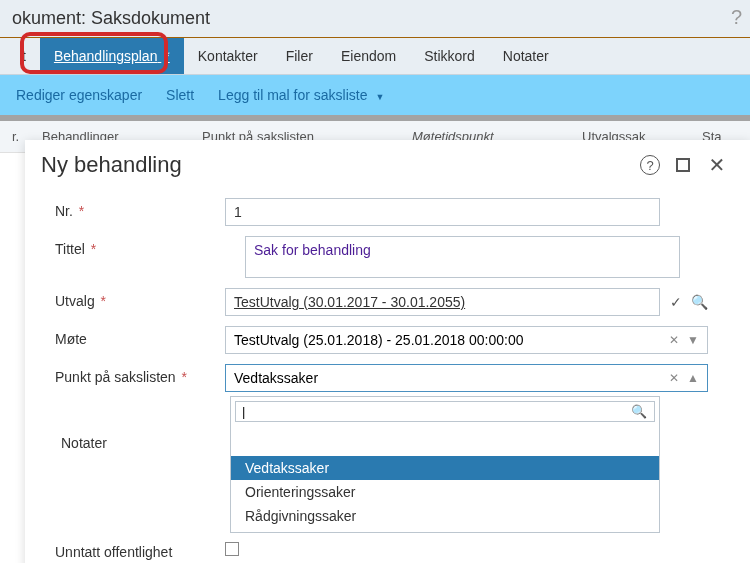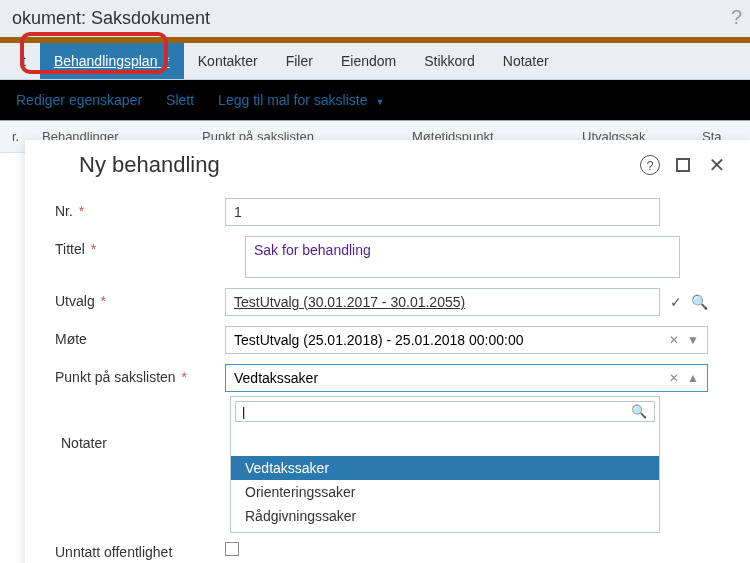--- a/index.html
+++ b/index.html
@@ -3,21 +3,21 @@
   <meta charset="utf-8">
   <style>
     * { box-sizing: border-box; margin: 0; padding: 0; font-family: "Segoe UI", Arial, sans-serif; }
     body { background: #fff; width: 750px; height: 563px; overflow: hidden; position: relative; }
     
     .header-bar {
       background: #e8eef3;
       padding: 8px 12px;
       font-size: 18px;
       color: #333;
-      border-bottom: 6px solid #a16207;
+      border-bottom: 1px solid #a16207;
     }
     
     .tabs-row {
       background: #e8eef3;
       display: flex;
       align-items: center;
       padding: 0 8px;
       border-bottom: 1px solid #c8d4dd;
       position: relative;
     }
@@ -42,63 +42,62 @@
       border-radius: 10px;
       left: 20px;
       top: 32px;
       width: 148px;
       height: 42px;
       pointer-events: none;
       z-index: 10;
     }
     
     .toolbar-row {
-      background: #000000;
+      background: #7dd3fc;
       display: flex;
       align-items: center;
       padding: 8px 4px;
-      border-bottom: 1px solid #a3a3a3;
+      border-bottom: 6px solid #a3a3a3;
       font-size: 14px;
     }
     .toolbar-link {
       color: #1a6aa2;
       padding: 4px 12px;
       cursor: pointer;
     }
     .dropdown-arrow { font-size: 9px; margin-left: 4px; }
     
     .columns-row {
       background: #f2f5f8;
       display: flex;
       padding: 8px 12px;
       font-size: 13px;
       color: #555;
       border-bottom: 1px solid #e0e0e0;
     }
     .col-r { width: 30px; }
     .col-beh { width: 160px; }
     .col-punkt { width: 210px; }
-    .col-mote { width: 170px; }
+    .col-mote { width: 170px; font-style: italic; }
     .col-utv { width: 120px; }
     .col-sta { width: 30px; }
     
     .modal {
       position: absolute;
       left: 25px;
       top: 140px;
       width: 725px;
       background: #fff;
       box-shadow: 0 2px 10px rgba(0,0,0,0.15);
       z-index: 5;
     }
     .modal-header {
       display: flex;
       align-items: center;
       padding: 12px 22px 20px 16px;
-      margin-left: 38px;
     }
     .modal-title {
       font-size: 22px;
       font-weight: 300;
       color: #333;
       flex: 1;
     }
     .modal-icon {
       width: 22px;
       height: 22px;

